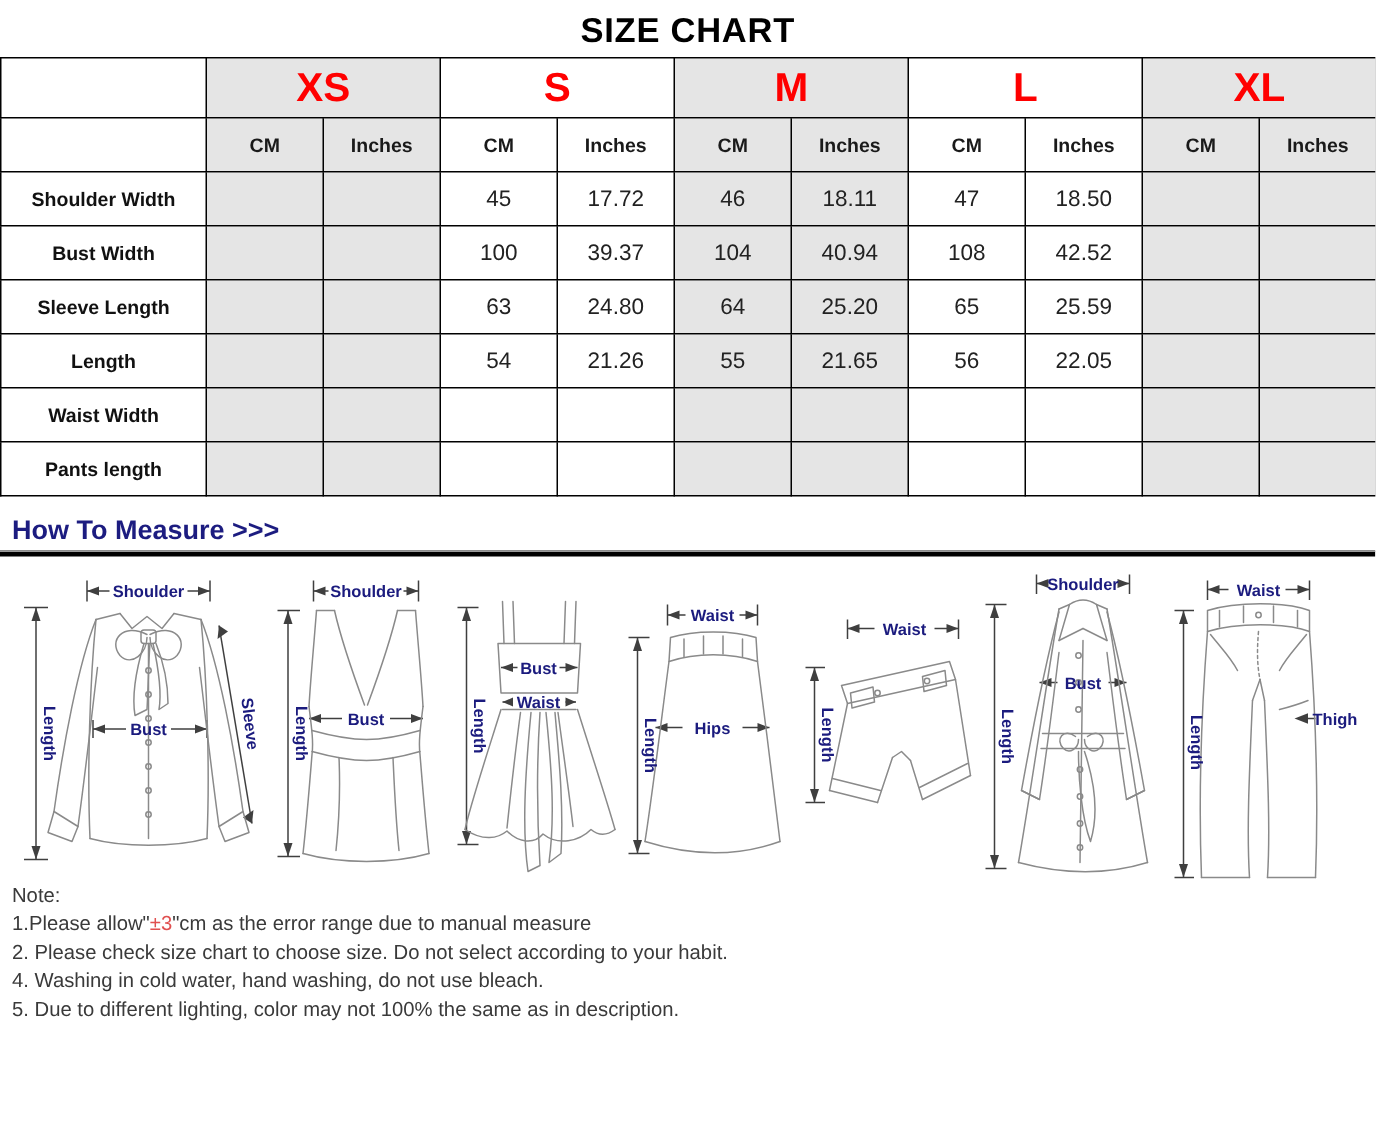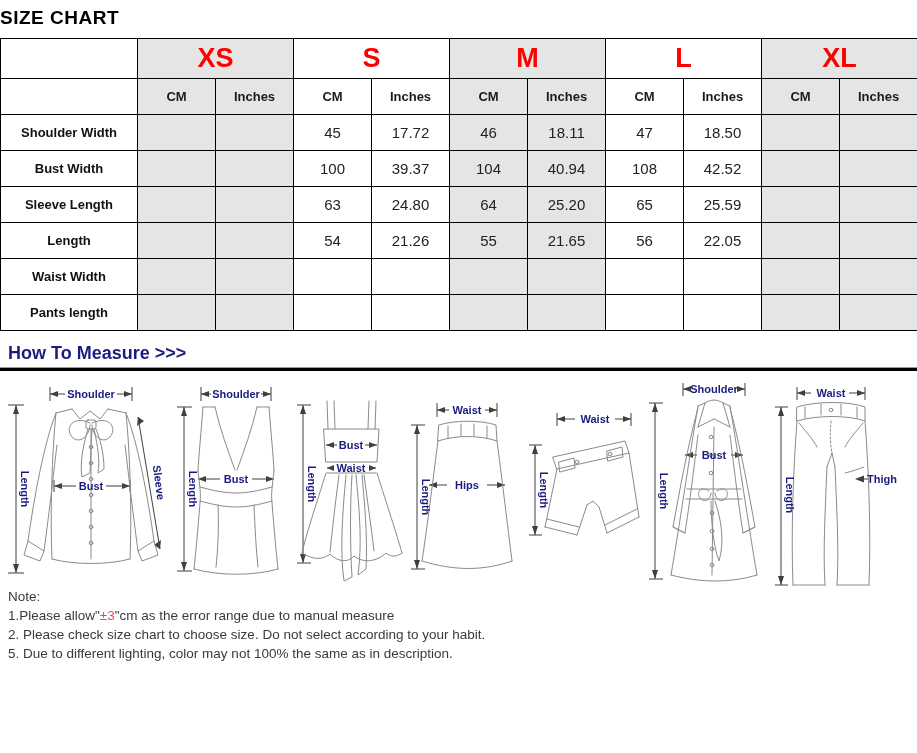--- a/index.html
+++ b/index.html
@@ -1,32 +1,32 @@
 <!DOCTYPE html>
 <html><head>
 <meta charset="utf-8">
 <style>
   html,body{margin:0;padding:0;background:#fff}
   body{font-family:"Liberation Sans",sans-serif;color:#000}
   .page{width:917px;height:753px;position:relative;overflow:hidden;background:#fff}
 
-  .title{ text-align:left;font-size:19px;font-weight:bold;letter-spacing:.5px;padding-top:7px;height:24px }
+  .title{ text-align:center;font-size:23px;font-weight:bold;letter-spacing:.5px;padding-top:7px;height:24px }
 
   table.size{ border-collapse:collapse;table-layout:fixed;width:917px;margin-top:7px }
   table.size th, table.size td{ border:1px solid #000;text-align:center;vertical-align:middle;padding:0;overflow:hidden }
   tr.size-r th{ height:39px;font-size:27px;font-weight:bold;color:#f00 }
   tr.unit-r th{ height:35px;font-size:13px;font-weight:bold;color:#1a1a1a }
   tr.data-r td{ height:35px;font-size:15px;color:#222 }
   tr.data-r td.lab{ font-size:13px;font-weight:bold;color:#111 }
   .shade{ background:#e5e5e5 }
 
   .measure-head{ margin:12px 0 0 8px;font-size:18px;font-weight:bold;color:#1c1c80;height:22px }
   .divider{ margin-top:2px;height:3px;background:#000;border-top:1px solid #9a9a9a }
 
-  .garments{ display:flex;justify-content:flex-start;align-items:flex-start;height:206px;margin-top:6px;padding:0 4px }
+  .garments{ display:flex;justify-content:center;align-items:flex-start;height:206px;margin-top:6px;padding:0 16px }
   .garments svg{ flex:none }
   g.o{ stroke:#8a8a8a;fill:none;stroke-width:1;stroke-linecap:round;stroke-linejoin:round }
   g.dim{ stroke:#3f3f3f;stroke-width:1;fill:none }
   g.ah{ fill:#3f3f3f;stroke:none }
   text.lbl{ fill:#1b1b7e;font-weight:bold;font-size:11px;font-family:"Liberation Sans",sans-serif }
 
   .notes{ margin:4px 0 0 8px;font-size:13.5px;color:#3a3a3a;line-height:19px }
   .red{ color:#e05050 }
 </style>
 </head>
@@ -461,16 +461,17 @@
       <text class="lbl" x="15" y="112" text-anchor="middle" transform="rotate(90 15 112)">Length</text>
       <text class="lbl" x="96" y="100" text-anchor="start">Thigh</text>
     </svg>
 
   </div>
 
   <div class="notes">
     <div>Note:</div>
     <div><span>1.Please allow"</span><span class="red">±3</span><span>"cm as the error range due to manual measure</span></div>
     <div>2. Please check size chart to choose size. Do not select according to your habit.</div>
+    <div>4. Washing in cold water, hand washing, do not use bleach.</div>
     <div>5. Due to different lighting, color may not 100% the same as in description.</div>
   </div>
 
 </div>
 
 </body></html>

